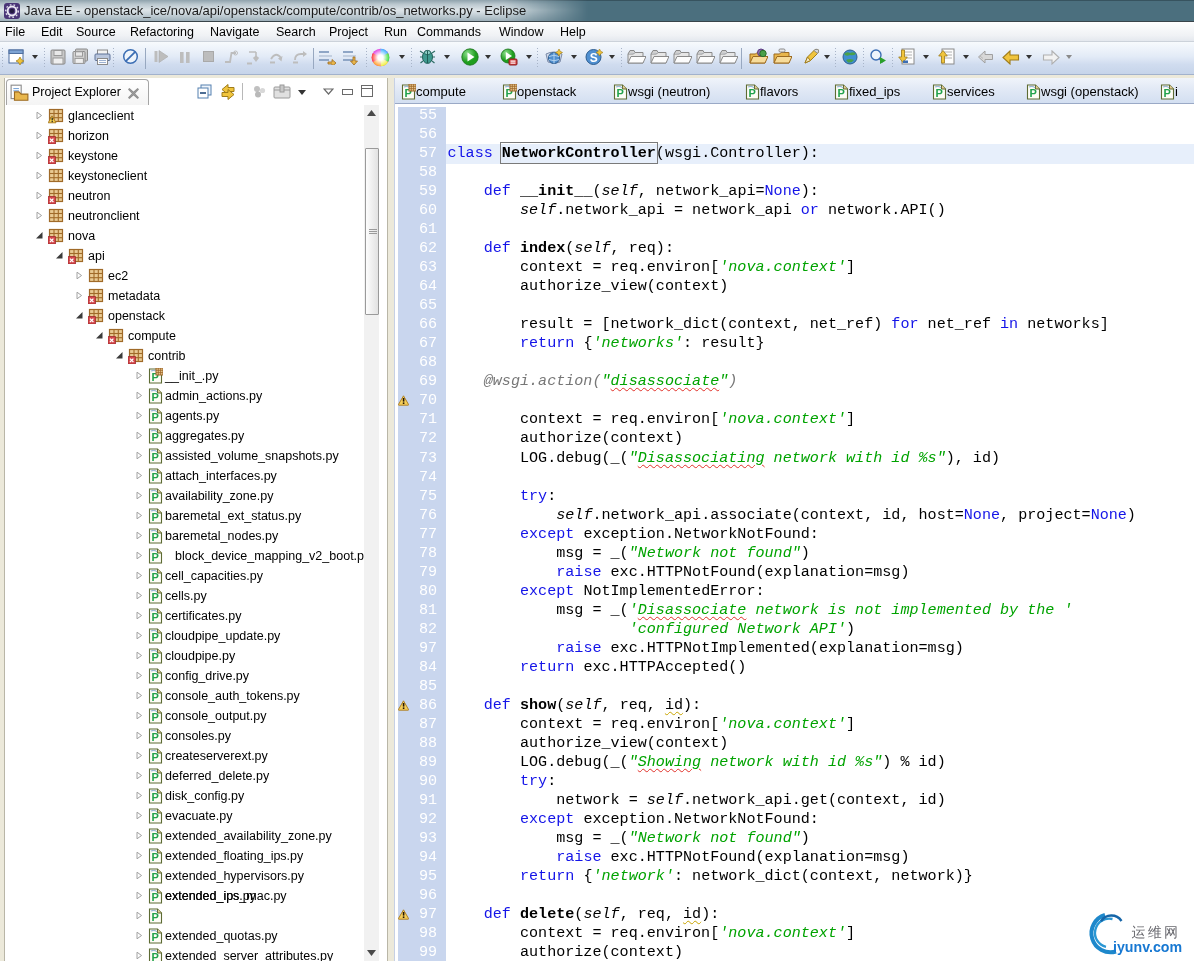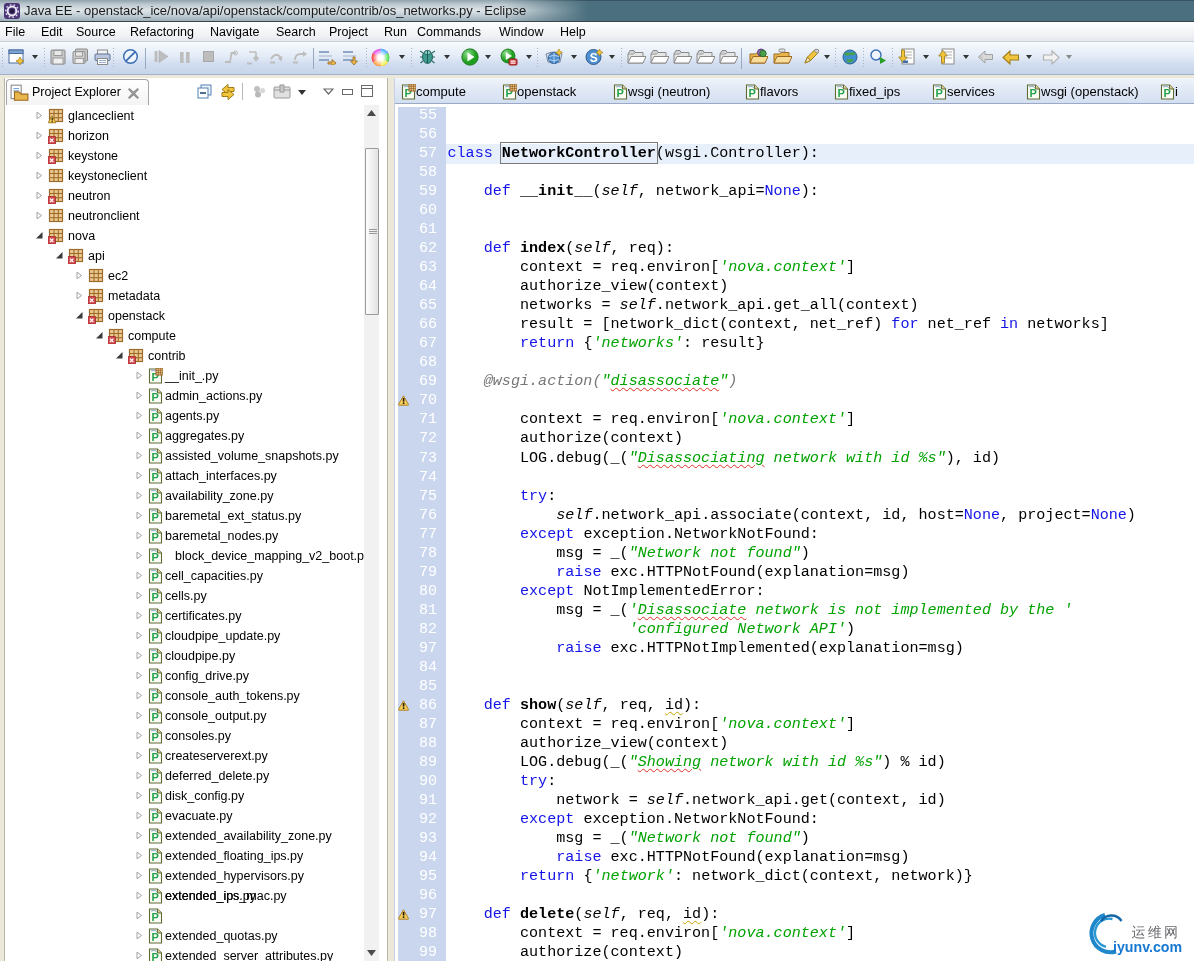--- a/index.html
+++ b/index.html
@@ -942,39 +942,40 @@
 <div class="gn" style="top:828.9px">93</div>
 <div class="gn" style="top:847.9px">94</div>
 <div class="gn" style="top:866.9px">95</div>
 <div class="gn" style="top:885.9px">96</div>
 <div class="gn" style="top:904.9px">97</div>
 <div class="gn" style="top:924.0px">98</div>
 <div class="gn" style="top:943.0px">99</div>
 <div class="hl" style="top:144.1px"></div>
 <div class="cl" style="top:144.1px"><span class="k">class</span> <span class="box"><b>NetworkController</b></span>(wsgi.Controller):</div>
 <div class="cl" style="top:182.2px">    <span class="k">def</span> <b>__init__</b>(<i>self</i>, network_api=<span class="k">None</span>):</div>
+<div class="cl" style="top:201.2px">        <i>self</i>.network_api = network_api <span class="k">or</span> network.API()</div>
 <div class="cl" style="top:239.2px">    <span class="k">def</span> <b>index</b>(<i>self</i>, req):</div>
 <div class="cl" style="top:258.3px">        context = req.environ[<span class="s">'nova.context'</span>]</div>
 <div class="cl" style="top:277.3px">        authorize_view(context)</div>
-<div class="cl" style="top:296.3px">        networks = <i>self</i>.network_api.get_all(context)</div>
 <div class="cl" style="top:315.3px">        result = [network_dict(context, net_ref) <span class="k">for</span> net_ref <span class="k">in</span> networks]</div>
 <div class="cl" style="top:334.3px">        <span class="k">return</span> {<span class="s">'networks'</span>: result}</div>
 <div class="cl" style="top:372.4px">    <span class="d">@wsgi.action(</span><span class="s">"<span class="wr">disassociate</span>"</span><span class="d">)</span></div>
 <div class="cl" style="top:410.4px">        context = req.environ[<span class="s">'nova.context'</span>]</div>
 <div class="cl" style="top:429.4px">        authorize(context)</div>
 <div class="cl" style="top:448.5px">        LOG.debug(_(<span class="s">"<span class="wr">Disassociating</span> network with id %s"</span>), id)</div>
 <div class="cl" style="top:486.5px">        <span class="k">try</span>:</div>
 <div class="cl" style="top:505.5px">            <i>self</i>.network_api.associate(context, id, host=<span class="k">None</span>, project=<span class="k">None</span>)</div>
 <div class="cl" style="top:524.5px">        <span class="k">except</span> exception.NetworkNotFound:</div>
 <div class="cl" style="top:543.6px">            msg = _(<span class="s">"Network not found"</span>)</div>
 <div class="cl" style="top:562.6px">            <span class="k">raise</span> exc.HTTPNotFound(explanation=msg)</div>
 <div class="cl" style="top:581.6px">        <span class="k">except</span> NotImplementedError:</div>
 <div class="cl" style="top:600.6px">            msg = _(<span class="s">'<span class="wr">Disassociate</span> network is not implemented by the '</span></div>
 <div class="cl" style="top:619.6px">                    <span class="s">'configured Network API'</span>)</div>
 <div class="cl" style="top:638.7px">            <span class="k">raise</span> exc.HTTPNotImplemented(explanation=msg)</div>
+<div class="cl" style="top:657.7px">        <span class="k">return</span> exc.HTTPAccepted()</div>
 <div class="cl" style="top:695.7px">    <span class="k">def</span> <b>show</b>(<i>self</i>, req, <span class="wy">id</span>):</div>
 <div class="cl" style="top:714.7px">        context = req.environ[<span class="s">'nova.context'</span>]</div>
 <div class="cl" style="top:733.8px">        authorize_view(context)</div>
 <div class="cl" style="top:752.8px">        LOG.debug(_(<span class="s">"<span class="wr">Showing</span> network with id %s"</span>) % id)</div>
 <div class="cl" style="top:771.8px">        <span class="k">try</span>:</div>
 <div class="cl" style="top:790.8px">            network = <i>self</i>.network_api.get(context, id)</div>
 <div class="cl" style="top:809.8px">        <span class="k">except</span> exception.NetworkNotFound:</div>
 <div class="cl" style="top:828.9px">            msg = _(<span class="s">"Network not found"</span>)</div>
 <div class="cl" style="top:847.9px">            <span class="k">raise</span> exc.HTTPNotFound(explanation=msg)</div>
 <div class="cl" style="top:866.9px">        <span class="k">return</span> {<span class="s">'network'</span>: network_dict(context, network)}</div>

